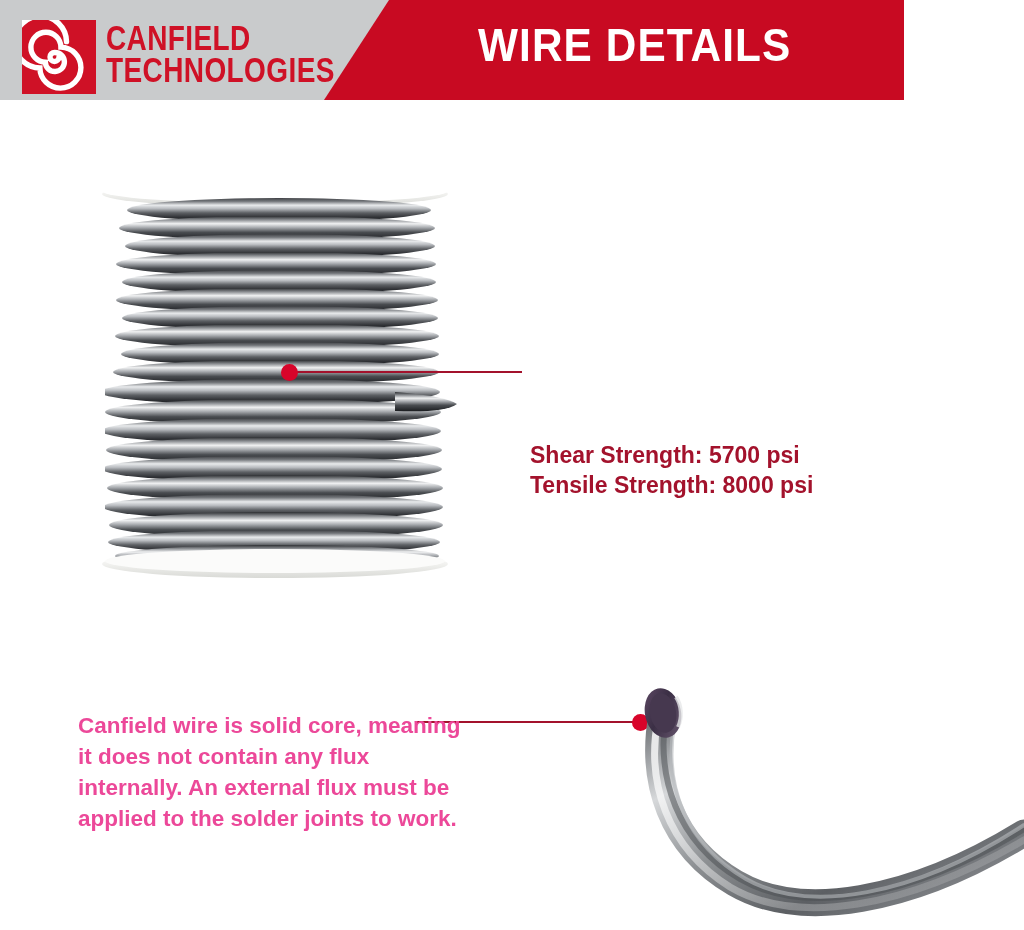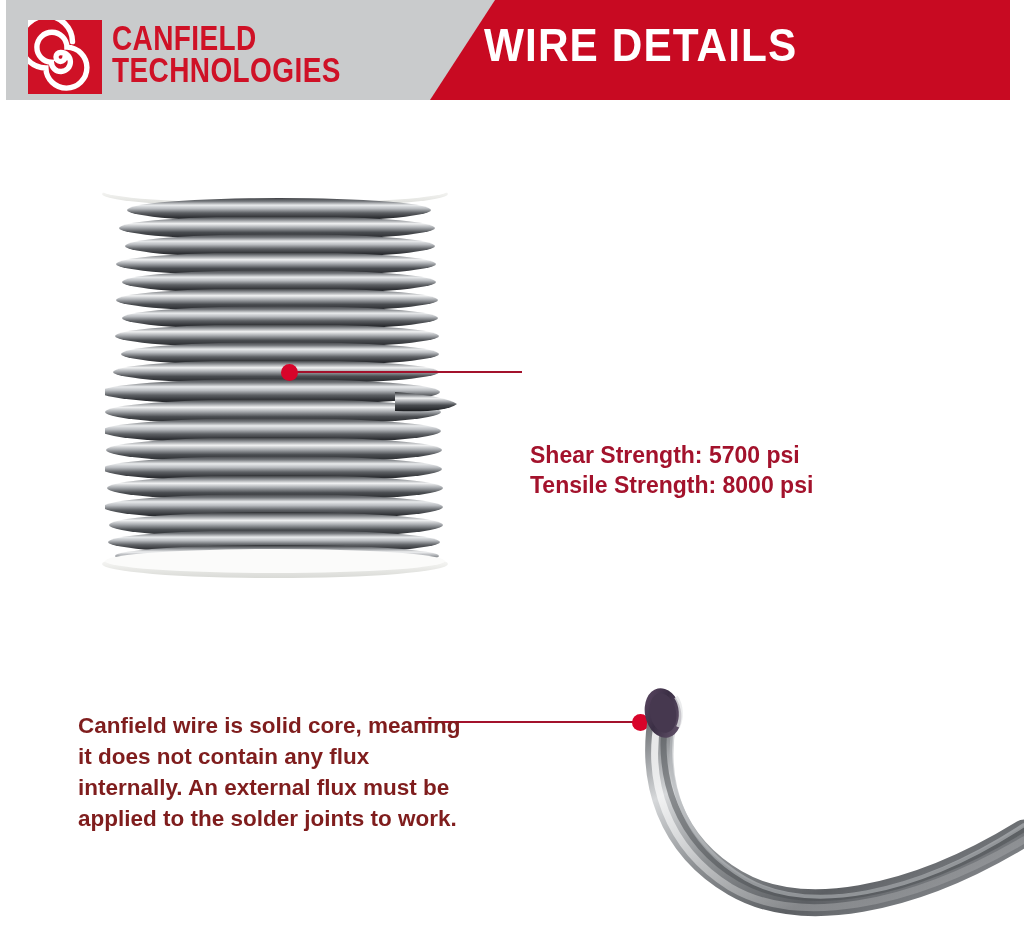--- a/index.html
+++ b/index.html
@@ -6,21 +6,21 @@
   body{
     width:1024px;height:930px;
     background:#ffffff;
     font-family:"Liberation Sans", sans-serif;
     overflow:hidden;
     position:relative;
   }
 
   
   #header{
-    position:absolute;left:6px;top:0;width:1004px;height:100px;
+    position:absolute;left:0;top:0;width:904px;height:100px;
     background:#c9cbcc;
     overflow:hidden;
   }
   #header-red{
     position:absolute;top:0;right:0;height:100px;width:620px;
     background:#c80a22;
     clip-path:polygon(105px 0, 620px 0, 620px 100px, 40px 100px);
   }
   #header-title{
     position:absolute;left:478px;top:18px;
@@ -71,21 +71,21 @@
     font-size:23px;
     font-weight:bold;
     line-height:1.32;
     white-space:nowrap;
   }
   #strength-text span{display:block;}
 
   
   #core-text{
     position:absolute;left:78px;top:610px;width:400px;
-    color:#7f1d1d;
+    color:#ec4899;
     font-size:22.5px;
     font-weight:bold;
     line-height:1.38;
   }
 
   
   #wire{position:absolute;left:600px;top:585px;width:424px;height:245px;}
   #wire svg{display:block;}
 </style>
 </head>

